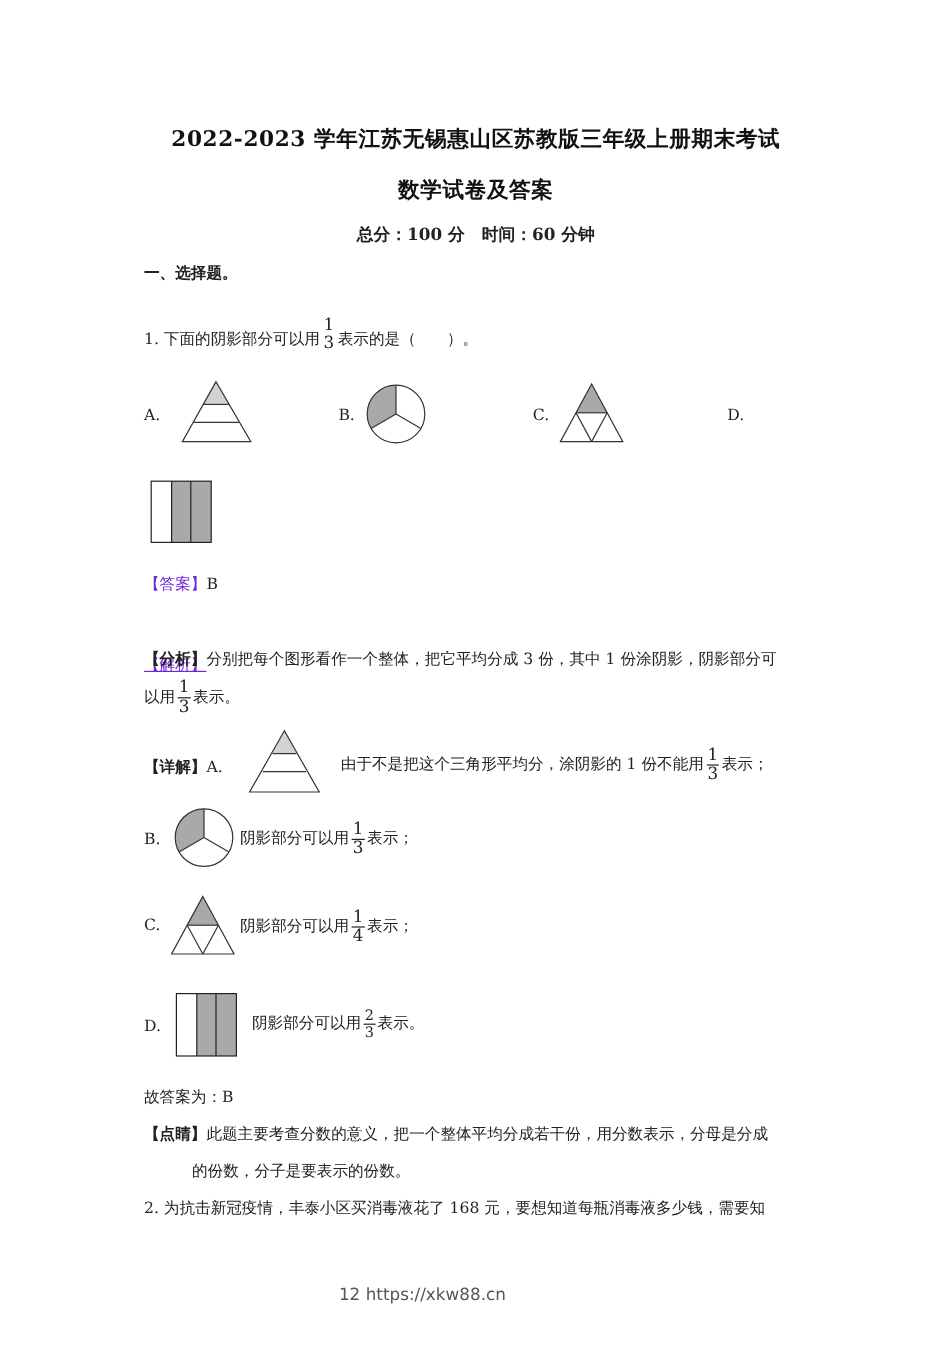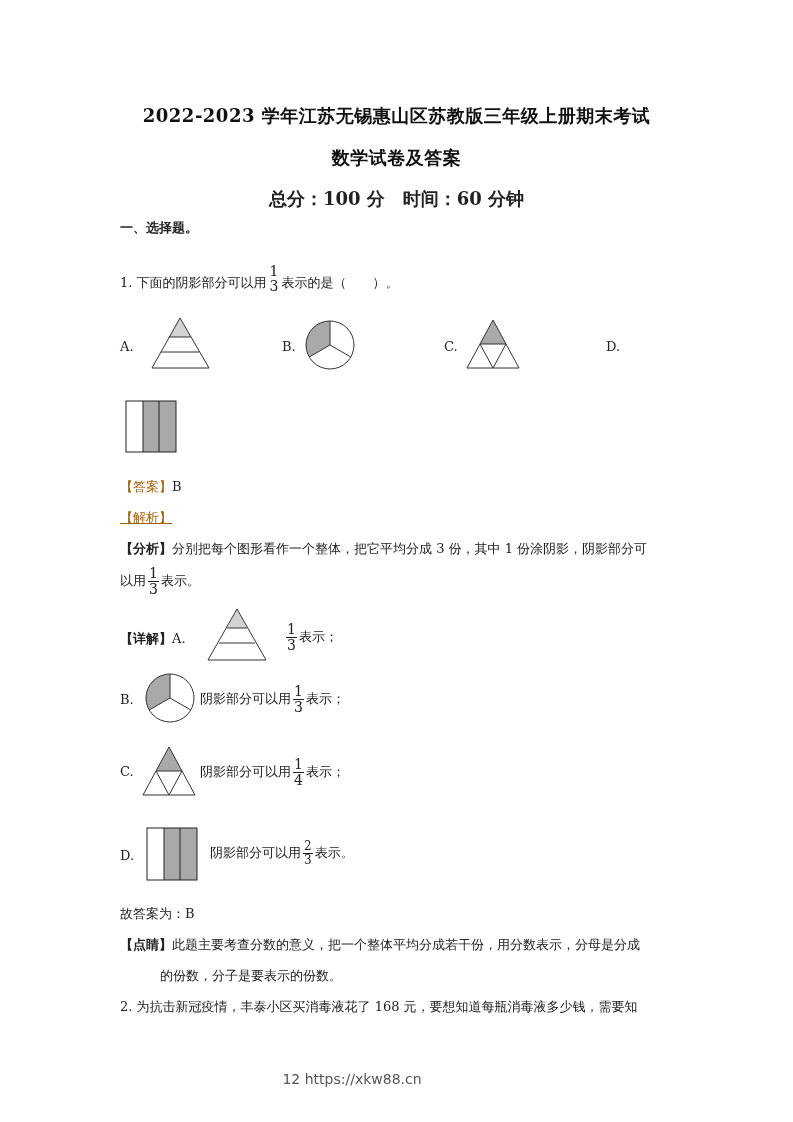--- a/index.html
+++ b/index.html
@@ -1,23 +1,23 @@
 <!DOCTYPE html>
 <html><head>
 <meta charset="utf-8">
 <style>
   html, body { margin:0; padding:0; background:#fff; }
   body { width:793px; height:1122px; position:relative; overflow:hidden;
          font-family:"DejaVu Serif", "Liberation Serif", serif; color:#222; }
   .abs { position:absolute; }
   .title { left:0; width:793px; text-align:center; font-weight:bold; font-size:18px; color:#111; letter-spacing:0.5px; }
-  .meta { left:0; width:793px; text-align:center; font-weight:bold; font-size:18px; color:#222; }
+  .meta { left:0; width:793px; text-align:center; font-weight:bold; font-size:14px; color:#222; }
   .txt { font-size:13px; color:#222; white-space:nowrap; }
   .bold { font-weight:bold; }
-  .blue { color:#a16207; }
+  .blue { color:#6d28d9;margin-top:36px; }
   .frac { display:inline-flex; flex-direction:column; align-items:center; vertical-align:middle; font-size:14px; line-height:15px; margin:0 2px; }
   .frac .num { border-bottom:1px solid #222; padding:0 1px; }
   .frac.nobar .num { border-bottom:none; }
   .footer { left:0; width:704px; text-align:center; font-family:"DejaVu Sans", sans-serif; font-size:14px; color:#555; }
   svg { position:absolute; overflow:visible; }
 </style>
 </head>
 <body>
 
 <div class="abs title" style="top:104px;">2022-2023 学年江苏无锡惠山区苏教版三年级上册期末考试</div>
@@ -85,21 +85,21 @@
 <div class="abs txt" style="left:120px; top:630px;">
   <span class="bold">【详解】</span><span>A.</span>
 </div>
 <svg style="left:208px; top:609px;" width="58" height="52">
   <polygon points="29,0 19,19 39,19" fill="#d3d3d3"></polygon>
   <polygon points="29,0 0,51 58,51" fill="none" stroke="#333"></polygon>
   <line x1="19" y1="19" x2="39" y2="19" stroke="#333"></line>
   <line x1="11" y1="34" x2="47" y2="34" stroke="#333"></line>
 </svg>
 <div class="abs txt" style="left:284px; top:622px;">
-  <span class="frac">
+  <span>由于不是把这个三角形平均分，涂阴影的 1 份不能用</span><span class="frac">
       <span class="num">1</span>
       <span>3</span>
     </span><span>表示；</span>
 </div>
 
 <div class="abs txt" style="left:120px; top:692px;">B.</div>
 <svg style="left:146px; top:674px;" width="50" height="48">
   <path d="M24,24 L24,0 A24,24 0 0,0 3.2,36 Z" fill="#a9a9a9"></path>
   <circle cx="24" cy="24" r="24" fill="none" stroke="#333"></circle>
   <line x1="24" y1="24" x2="24" y2="0" stroke="#333"></line>

